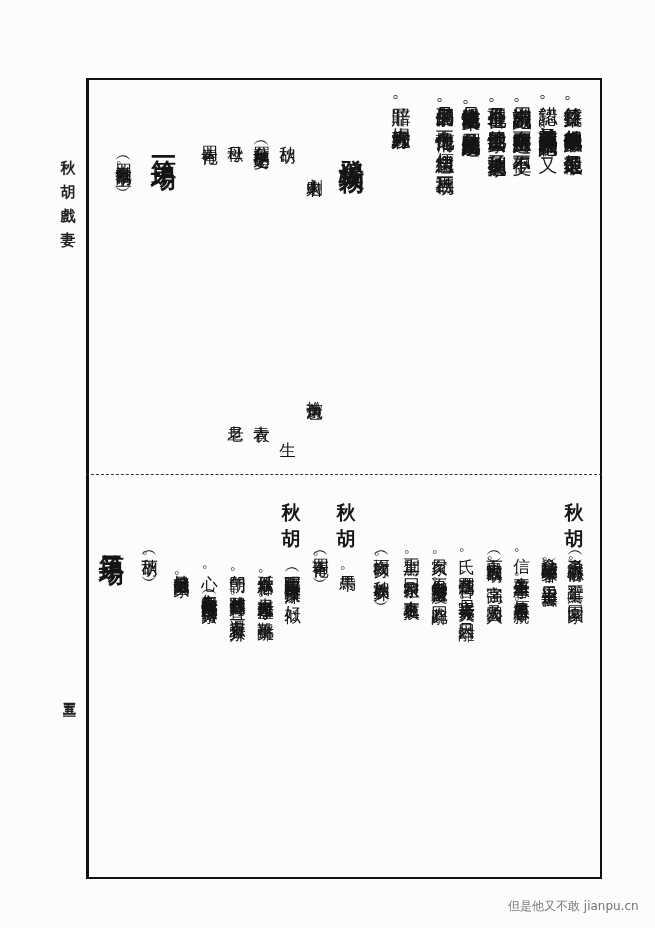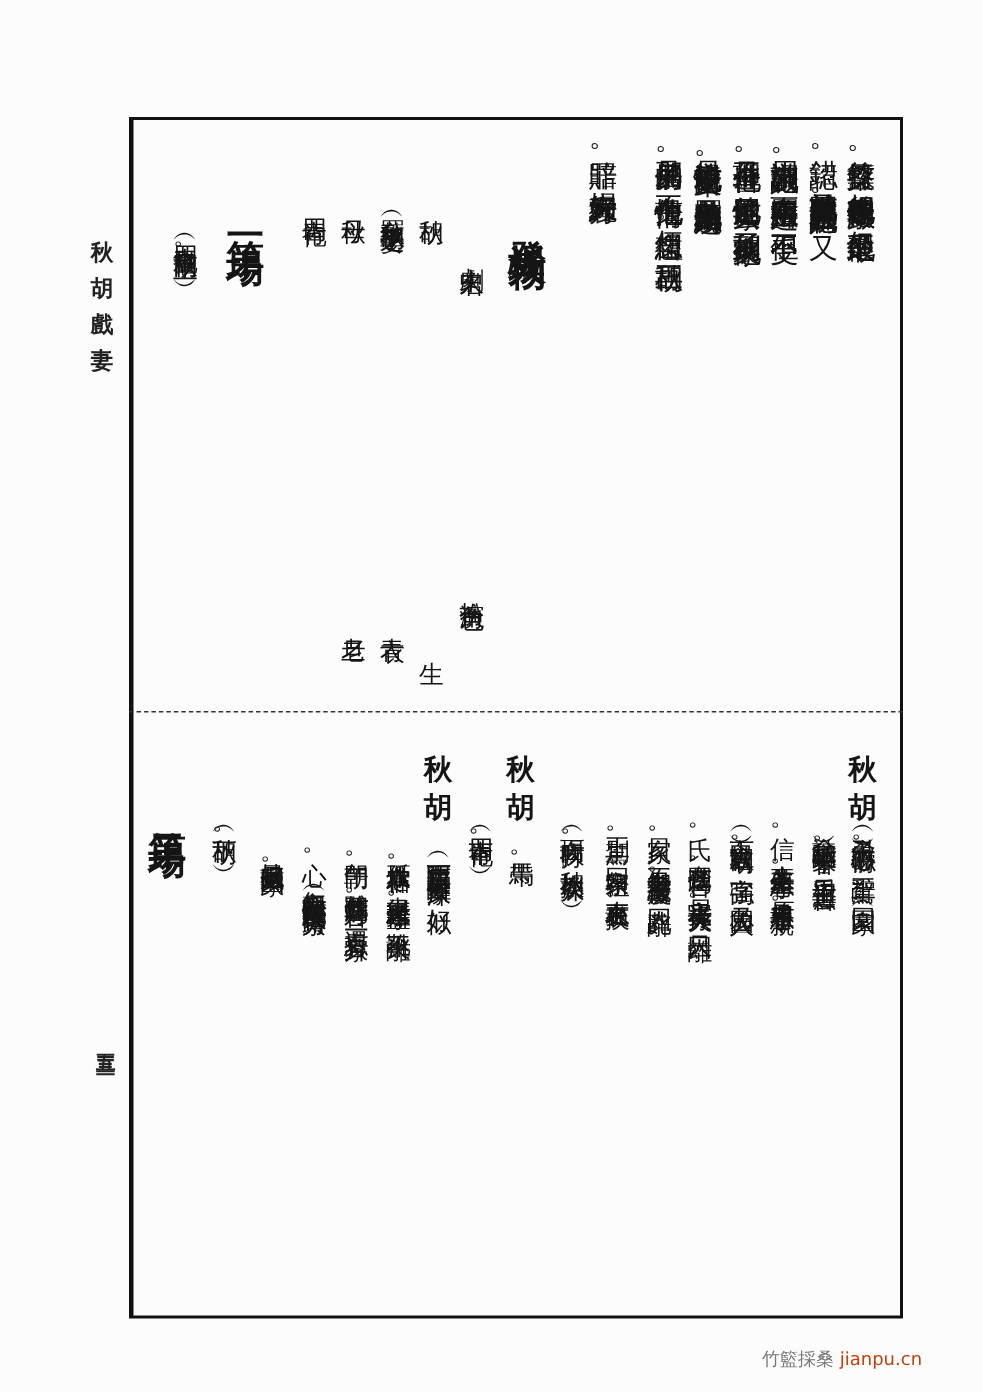--- a/index.html
+++ b/index.html
@@ -46,21 +46,21 @@
     }
     .col.small { font-size: 16.5px; letter-spacing: 1px; }
     .col.title { font-size: 25px; font-weight: bold; letter-spacing: 3px; }
     .col.speaker { font-size: 19px; letter-spacing: 24px; font-weight: bold; }
 
     .watermark {
       position: absolute; left: 508px; top: 898px;
       font-family: "DejaVu Sans", sans-serif;
       font-size: 12px; color: #777;
     }
-    .watermark .en { color: #c2410c; }
+    .watermark .en { color: #737373; }
   </style>
 </head>
 <body>
 
 <div class="running-head">秋胡戲妻</div>
 <div class="page-number">五三三</div>
 
 <div class="frame"></div>
 <div class="divider"></div>
 
@@ -108,15 +108,15 @@
 <div class="col small" style="left:281px; top:562px;">（唱西皮原板）一日離家一日深。好似</div>
 <div class="col small" style="left:254px; top:562px;">孤雁宿寒林。盡得忠來難盡孝。靴尖不離</div>
 <div class="col small" style="left:226px; top:562px;">午朝門。雖然楚國爲官好。還有思家一片</div>
 <div class="col small" style="left:198px; top:562px;">心。無心觀看（轉唱西皮搖板）路旁景。</div>
 <div class="col small" style="left:170px; top:562px;">披星戴月回家園。</div>
 <div class="col small" style="left:138px; top:545px;">（秋胡下。）</div>
 
 <div class="col title" style="left:100px; top:535px;">第二場</div>
 
 <div class="watermark">
-  <span>竹籃採桑</span>
+  <span>但是他又不敢</span>
   <span class="en">jianpu.cn</span>
 </div>
 
 </body></html>

